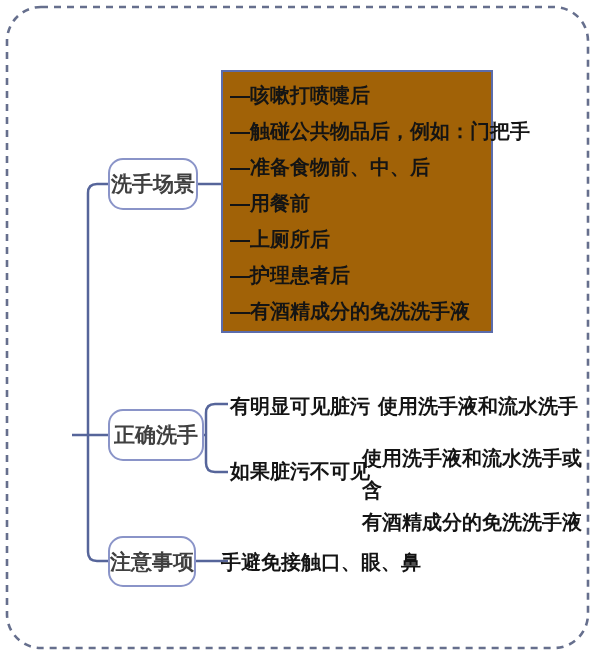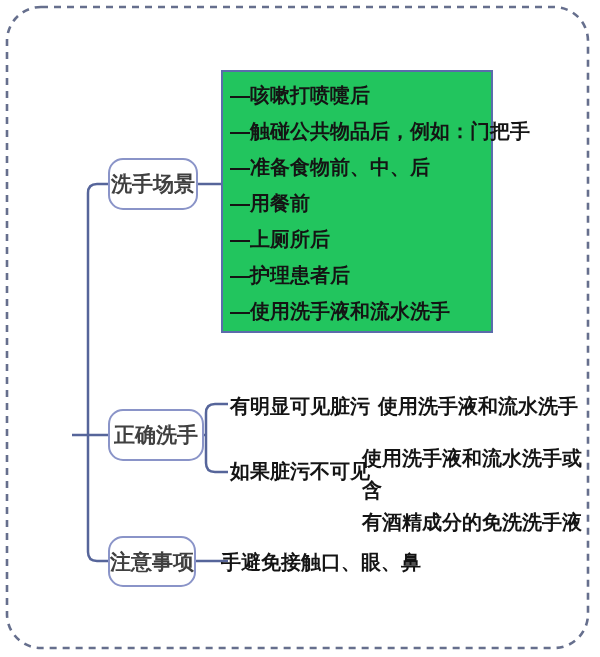--- a/index.html
+++ b/index.html
@@ -46,21 +46,21 @@
   }
   .node-scene   { left: 108px; top: 158px; width: 90px; height: 52px; }
   .node-correct { left: 108px; top: 409px; width: 96px; height: 52px; }
   .node-notes   { left: 108px; top: 536px; width: 88px; height: 51px; }
   .list-box {
     position: absolute;
     left: 221px; top: 70px;
     width: 272px; height: 263px;
     box-sizing: border-box;
     border: 2px solid #5b6cab;
-    background: #22c55e;
+    background: #a16207;
     padding: 5px 4px 0 7px;
   }
   .list-item {
     font-size: 20px;
     font-weight: bold;
     line-height: 36px;
     color: #141414;
     white-space: nowrap;
   }
   .flabel {
@@ -109,21 +109,21 @@
     <span>洗手场景</span>
   </div>
 
   <div class="list-box">
     <div class="list-item">—咳嗽打喷嚏后</div>
     <div class="list-item">—触碰公共物品后，例如：门把手</div>
     <div class="list-item">—准备食物前、中、后</div>
     <div class="list-item">—用餐前</div>
     <div class="list-item">—上厕所后</div>
     <div class="list-item">—护理患者后</div>
-    <div class="list-item">—使用洗手液和流水洗手</div>
+    <div class="list-item">—有酒精成分的免洗洗手液</div>
   </div>
 
   <div class="node node-correct">
     <span>正确洗手</span>
   </div>
 
   <div class="flabel cond-1">有明显可见脏污</div>
   <div class="flabel act-1">使用洗手液和流水洗手</div>
   <div class="flabel cond-2">如果脏污不可见</div>
   <div class="flabel act-2">使用洗手液和流水洗手或含

